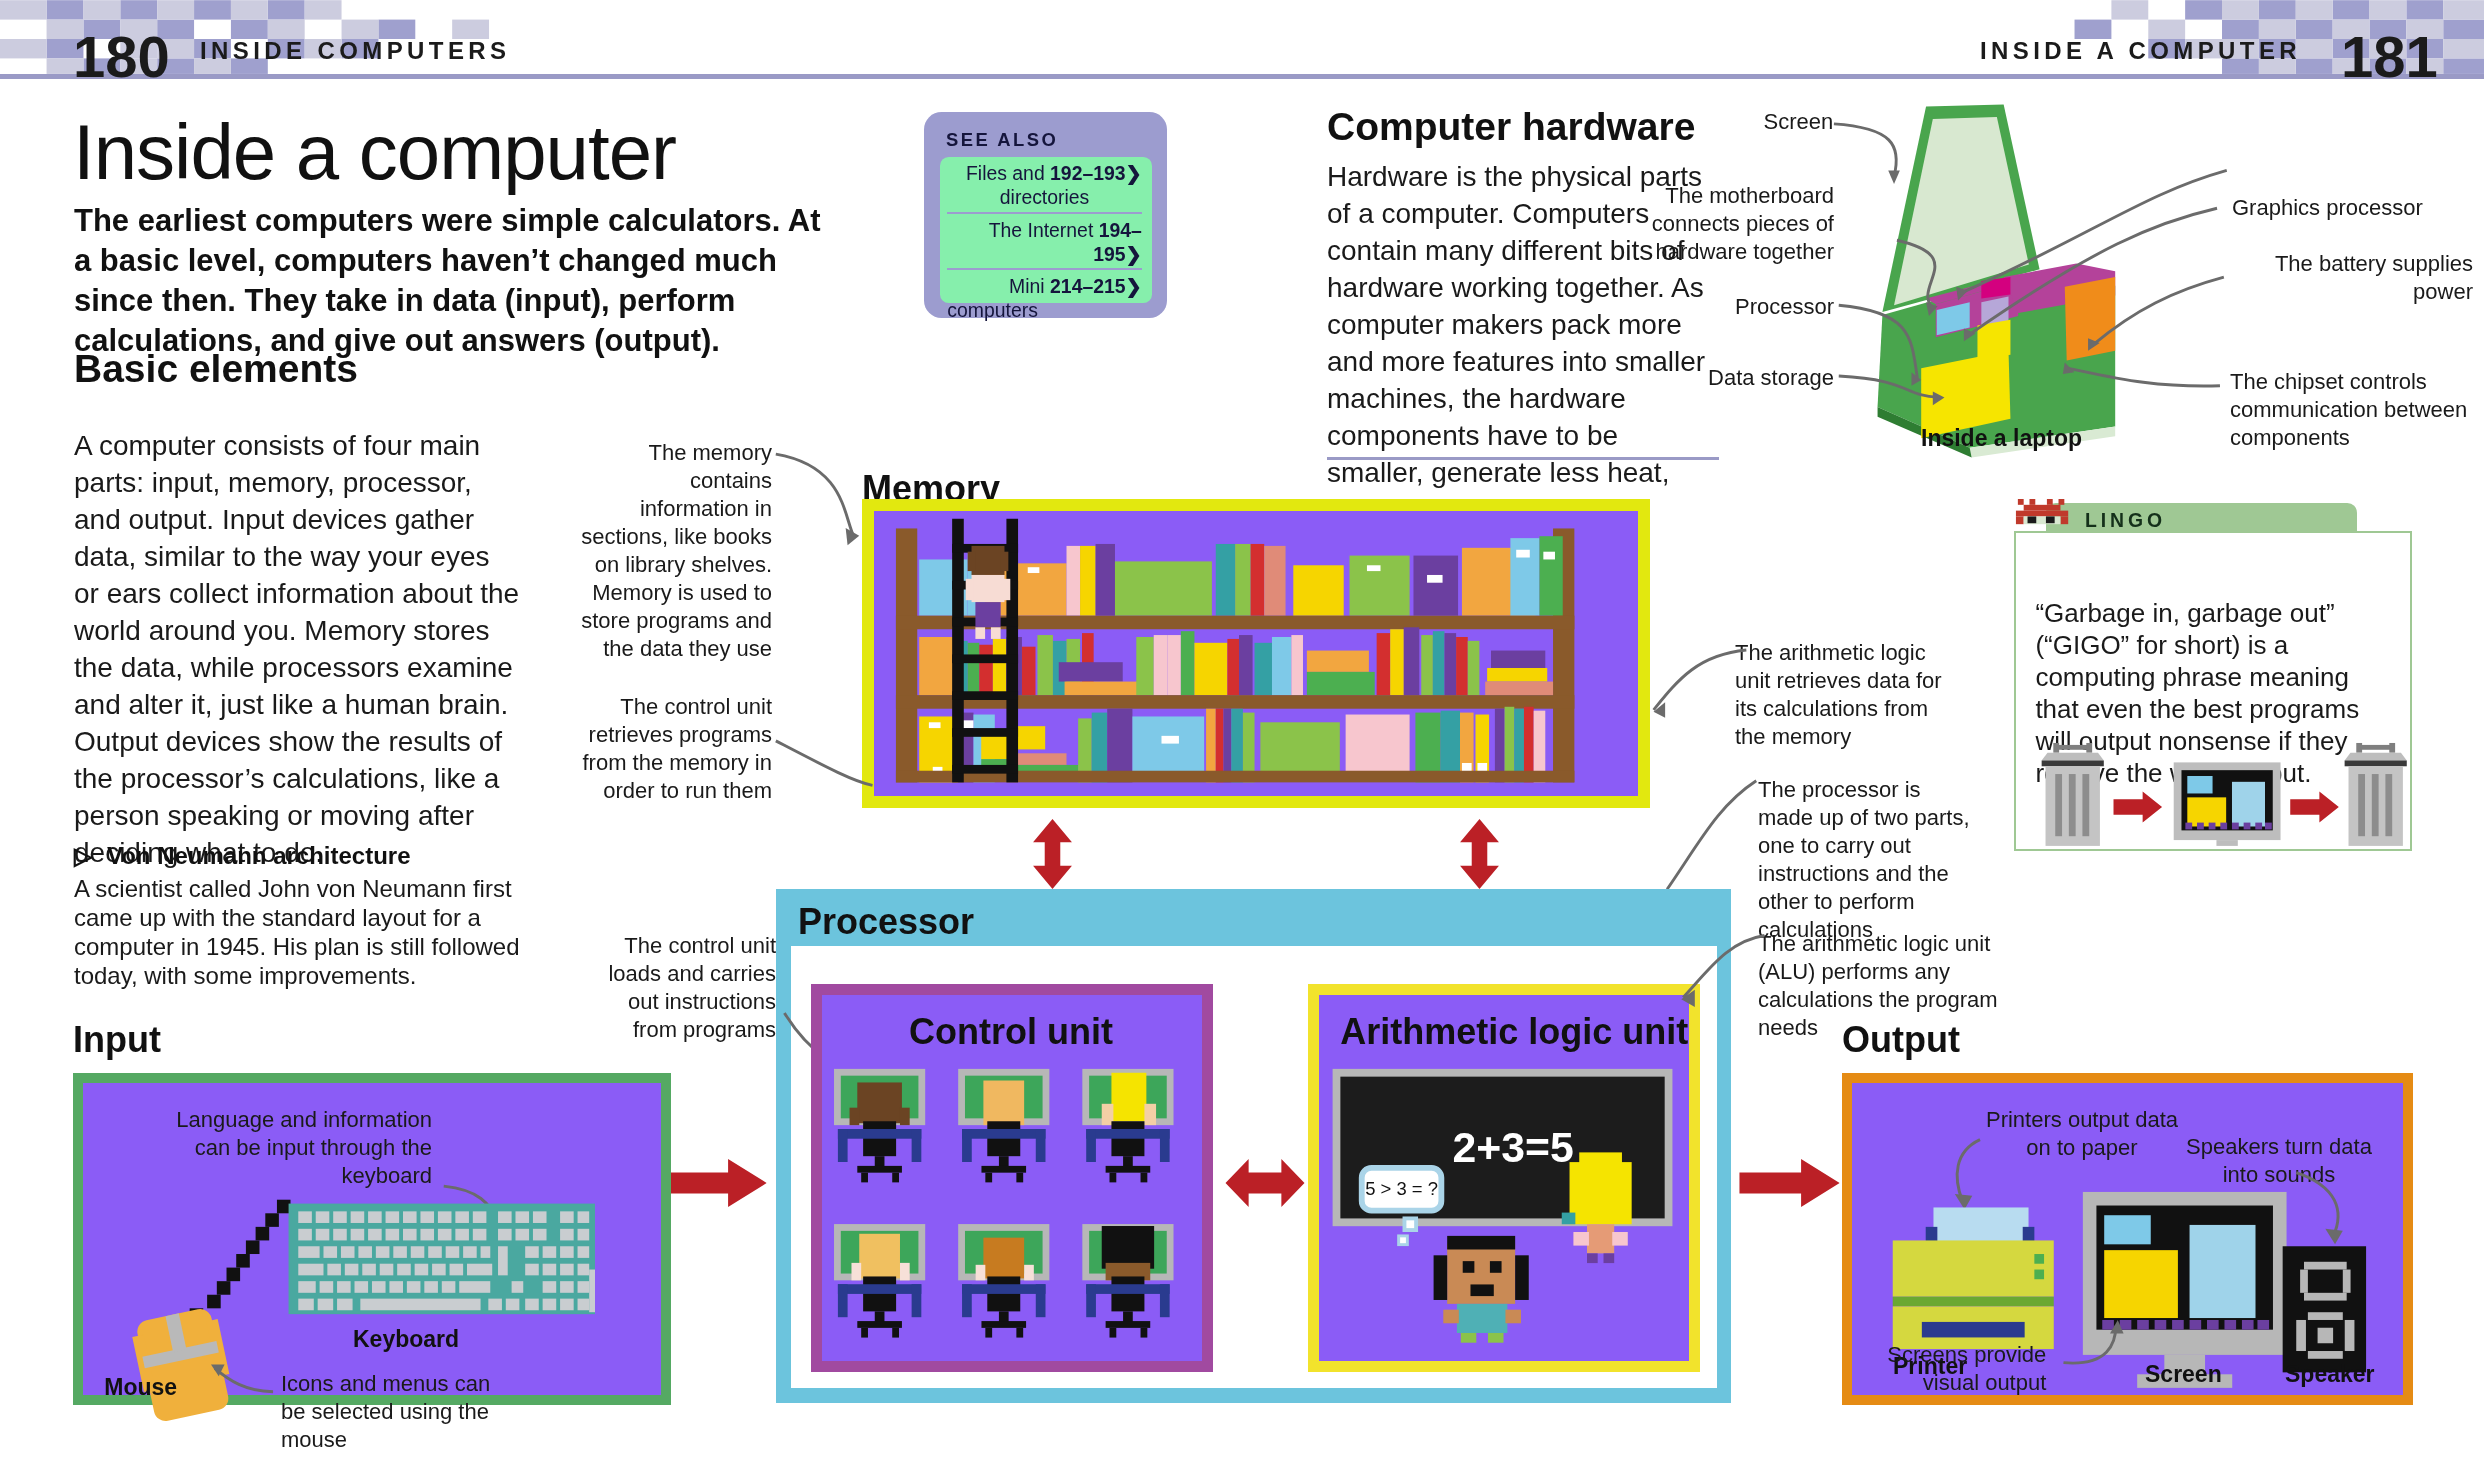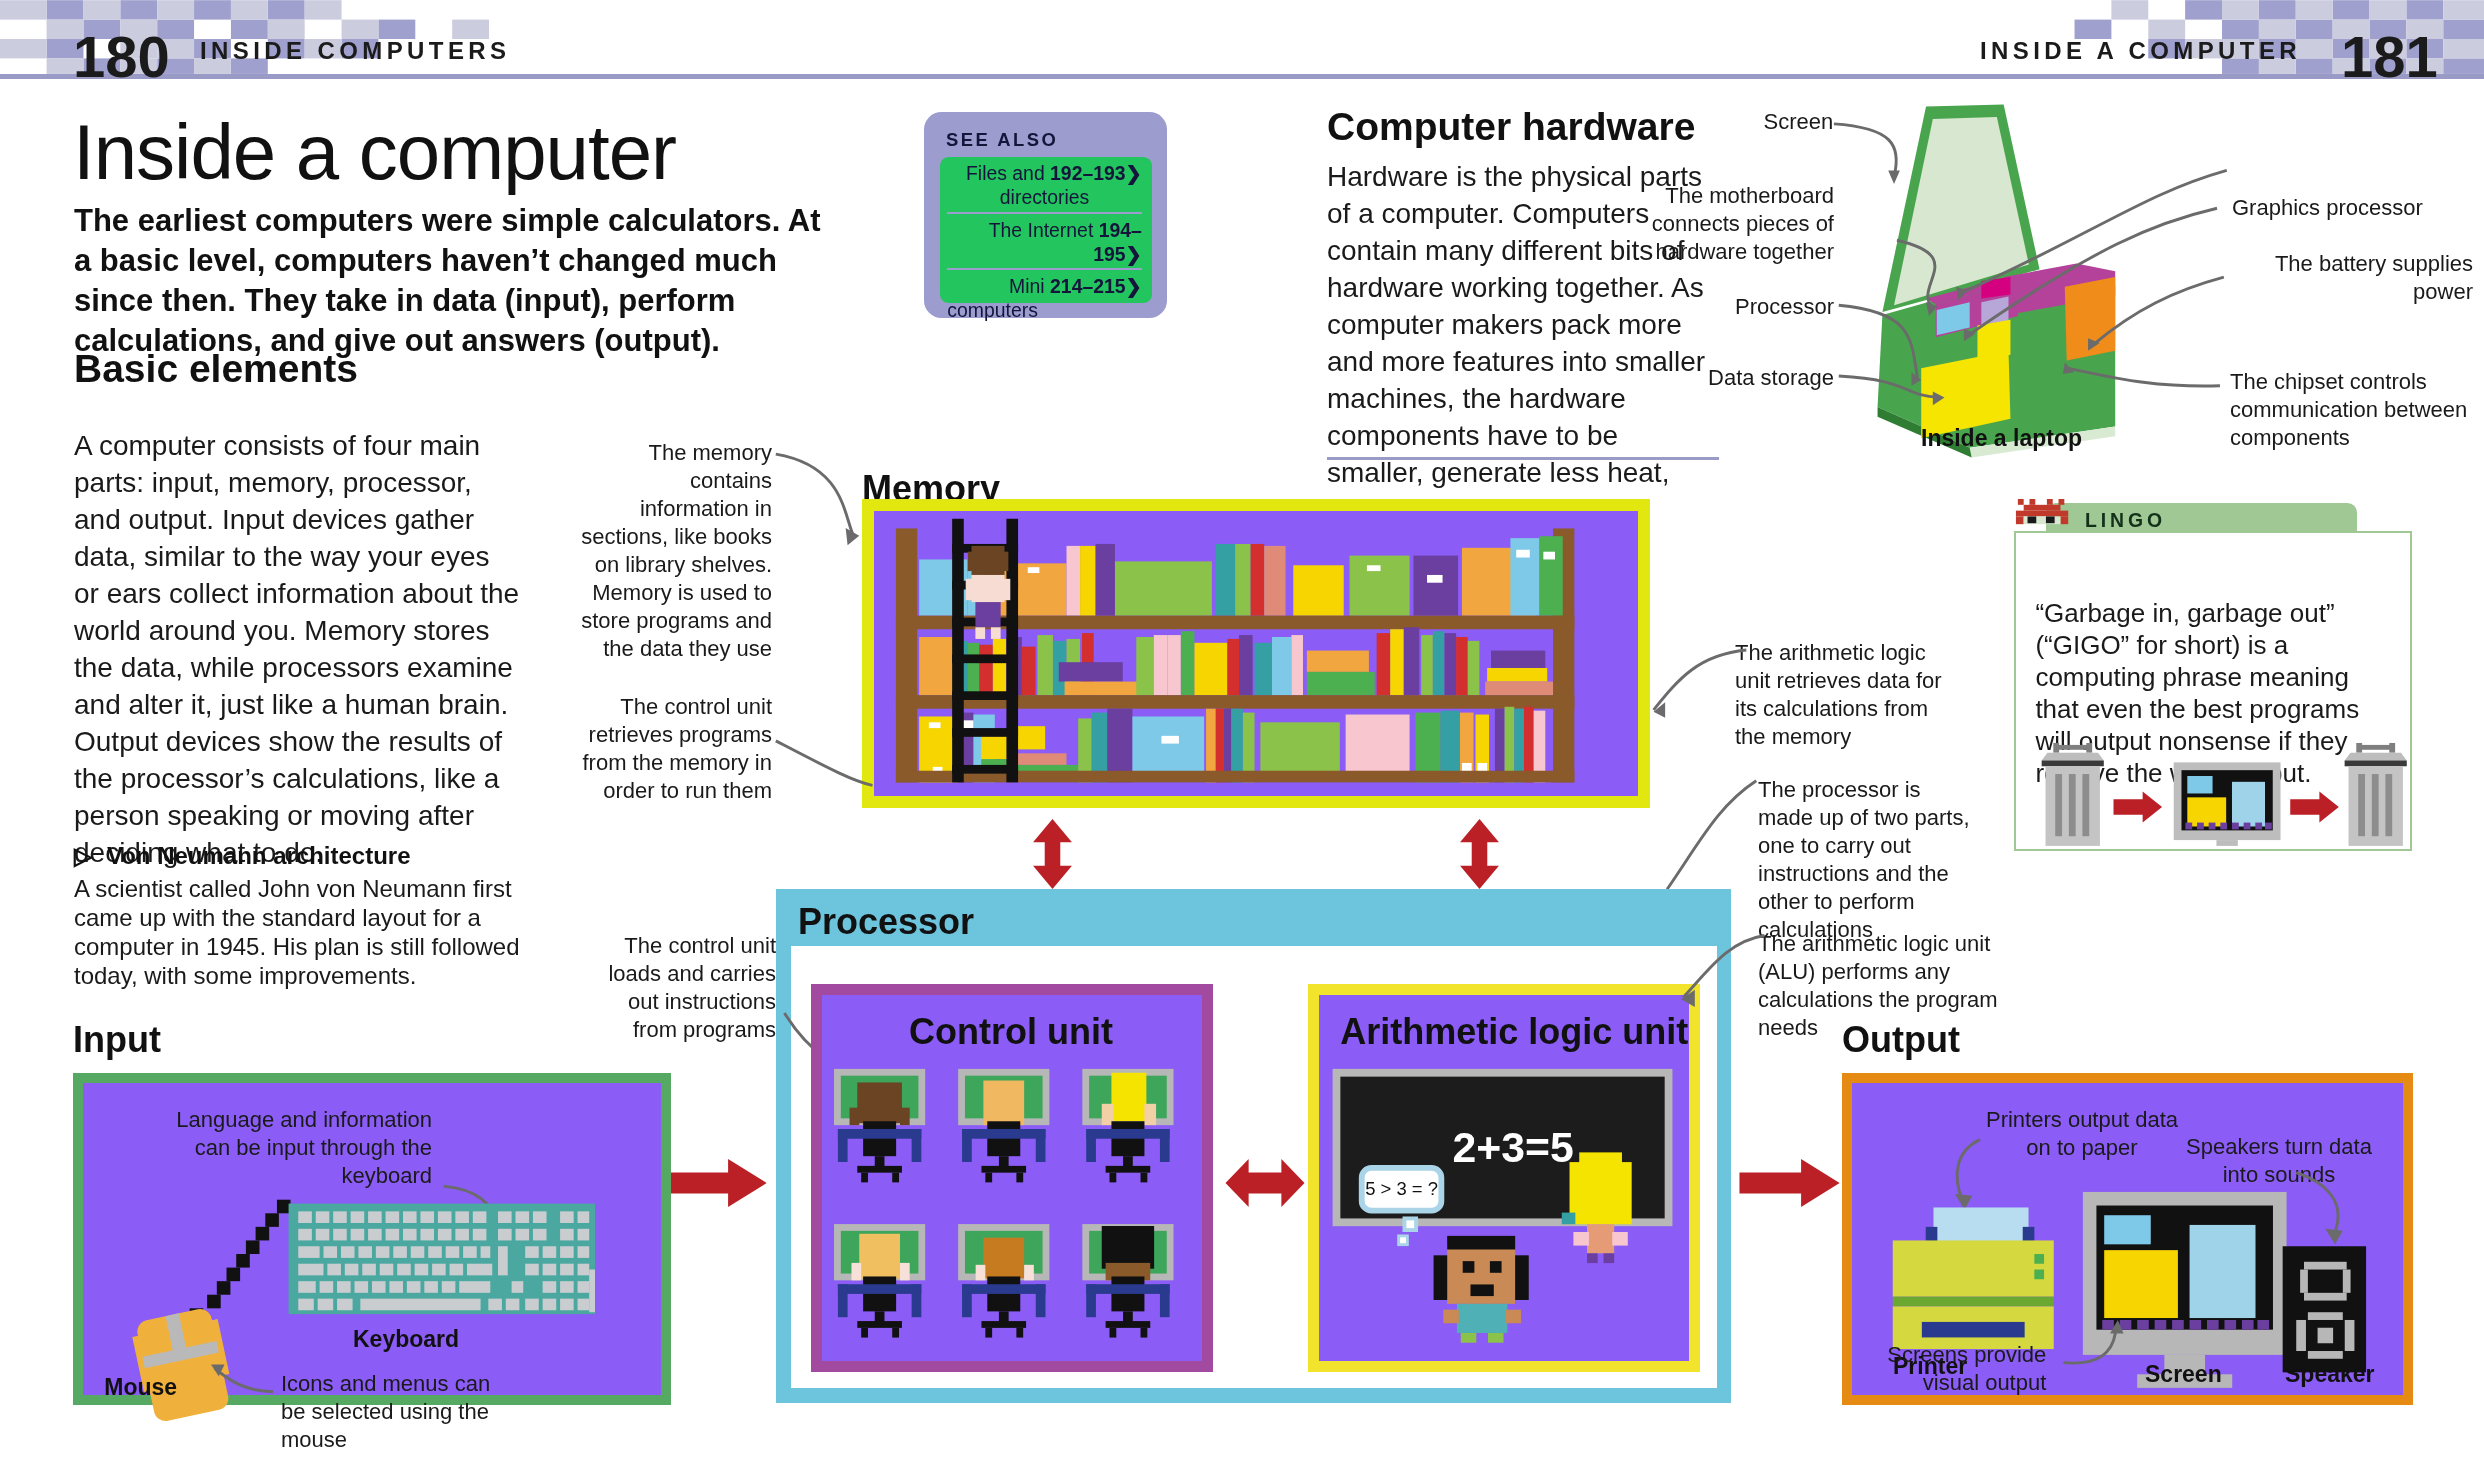--- a/index.html
+++ b/index.html
@@ -43,21 +43,21 @@
   #see-also {
     position:absolute; left:924px; top:112px; width:243px; height:206px;
     background:#9c9ccf; border-radius:17.5px;
   }
   #see-also .lbl {
     position:absolute; left:22px; top:16.5px; font-size:18.4px;
     font-weight:bold; letter-spacing:2.5px; color:#15153c;
   }
   #see-also .inner {
     position:absolute; left:15.5px; top:45px; width:212px; height:146px;
-    background:#22c55e; border-radius:8.7px; padding:3.9px 9.7px 0 7.8px;
+    background:#86efac; border-radius:8.7px; padding:3.9px 9.7px 0 7.8px;
   }
   #see-also .row { font-size:19.4px; line-height:24px; text-align:right; color:#15153c; }
   #see-also .row .pg { font-weight:bold; }
   #see-also .sep { height:1.9px; background:#9c9ccf; margin:2.9px 0 3.9px; }
 
   
   #hw-rule { position:absolute; left:1327px; top:457px; width:392px; height:2.9px; background:#9a9ac6; }
 
   
   .framebox { position:absolute; background:#8b5cf6; }

